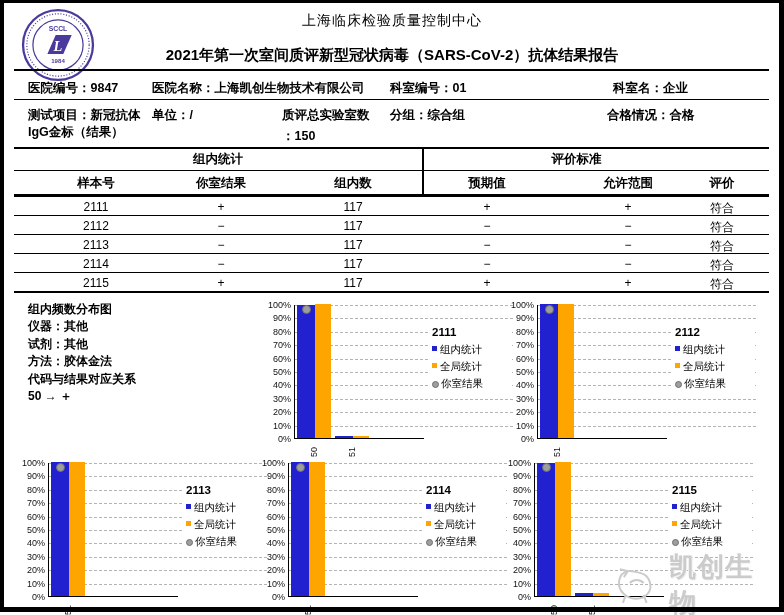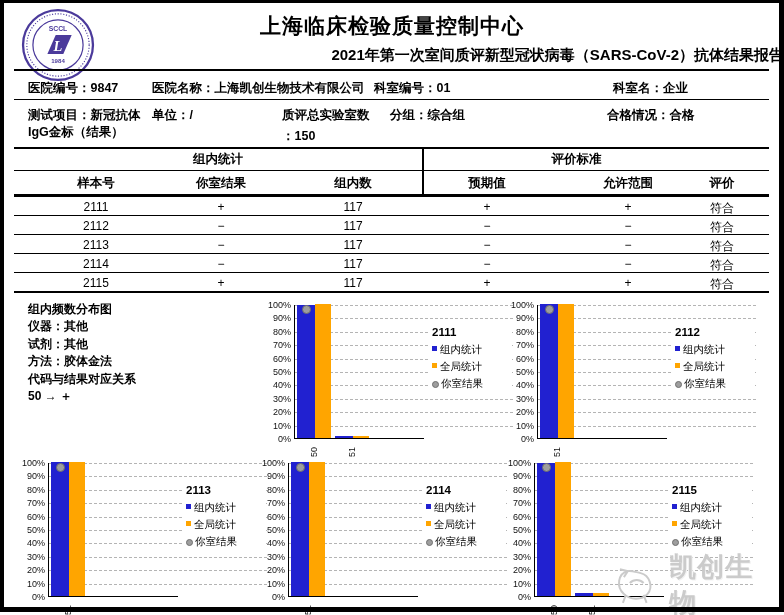--- a/index.html
+++ b/index.html
@@ -5,22 +5,22 @@
   * { margin:0; padding:0; box-sizing:border-box; }
   html,body { background:#e8e8e8; }
   body { font-family:"Liberation Sans","DejaVu Sans",sans-serif; }
   .page { position:relative; width:784px; height:615px; background:#fff; overflow:hidden; }
   .frame { position:absolute; left:0; top:0; width:784px; height:612px;
            border:3px solid #000; border-left-width:4px; border-right-width:5px; border-bottom-width:5px;
            pointer-events:none; z-index:40; }
   
   .logo { position:absolute; left:16px; top:7px; width:84px; height:76px; }
   .title { position:absolute; left:0; top:12px; width:784px; text-align:center;
-           font-size:21px; font-weight:bold; letter-spacing:1px; color:#000; }
-  .subtitle { position:absolute; left:0; top:46px; width:784px; text-align:right;
+           font-size:14px; font-weight:normal; letter-spacing:1px; color:#000; }
+  .subtitle { position:absolute; left:0; top:46px; width:784px; text-align:center;
               font-size:15px; font-weight:bold; color:#000; }
   .hline { position:absolute; left:14px; right:15px; background:#000; }
   .vline { position:absolute; background:#000; }
   
   .ifield { position:absolute; font-size:12.5px; font-weight:bold; white-space:nowrap; color:#000; }
   
   .gcell, .hcell, .dcell { position:absolute; text-align:center; font-size:12.5px; color:#000; }
   .gcell, .hcell { font-weight:bold; }
   .dcell { font-weight:normal; font-size:12px; }
   .c0{left:41px;width:110px}.c1{left:166px;width:110px}.c2{left:298px;width:110px}
@@ -70,21 +70,21 @@
       <text x="50" y="74" text-anchor="middle" font-size="8" font-weight="bold" fill="#4b3a9b" font-family="Liberation Sans, sans-serif">1984</text>
     </svg>
   </div>
   <div class="title">上海临床检验质量控制中心</div>
   <div class="subtitle">2021年第一次室间质评新型冠状病毒（SARS-CoV-2）抗体结果报告</div>
 
   <div class="hline" style="top:69px;height:2px;"></div>
 
   <div class="ifield" style="left:28px;top:80px;"><span>医院编号：</span><span>9847</span></div>
   <div class="ifield" style="left:152px;top:80px;"><span>医院名称：</span><span>上海凯创生物技术有限公司</span></div>
-  <div class="ifield" style="left:374px;top:80px;"><span>科室编号：</span><span>01</span></div>
+  <div class="ifield" style="left:390px;top:80px;"><span>科室编号：</span><span>01</span></div>
   <div class="ifield" style="left:613px;top:80px;"><span>科室名：</span><span>企业</span></div>
 
   <div class="hline" style="top:99px;height:1px;"></div>
 
   <div class="ifield" style="left:28px;top:107px;">
     <div><span>测试项目：</span><span>新冠抗体</span></div>
     <div style="margin-top:0;">IgG金标（结果）</div>
   </div>
   <div class="ifield" style="left:152px;top:107px;"><span>单位：</span><span>/</span></div>
   <div class="ifield" style="left:282px;top:107px;">

